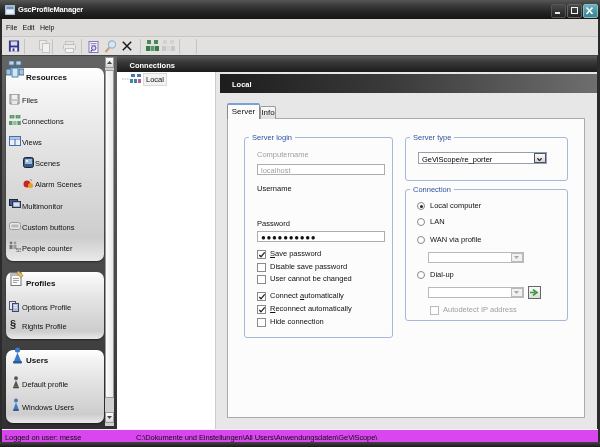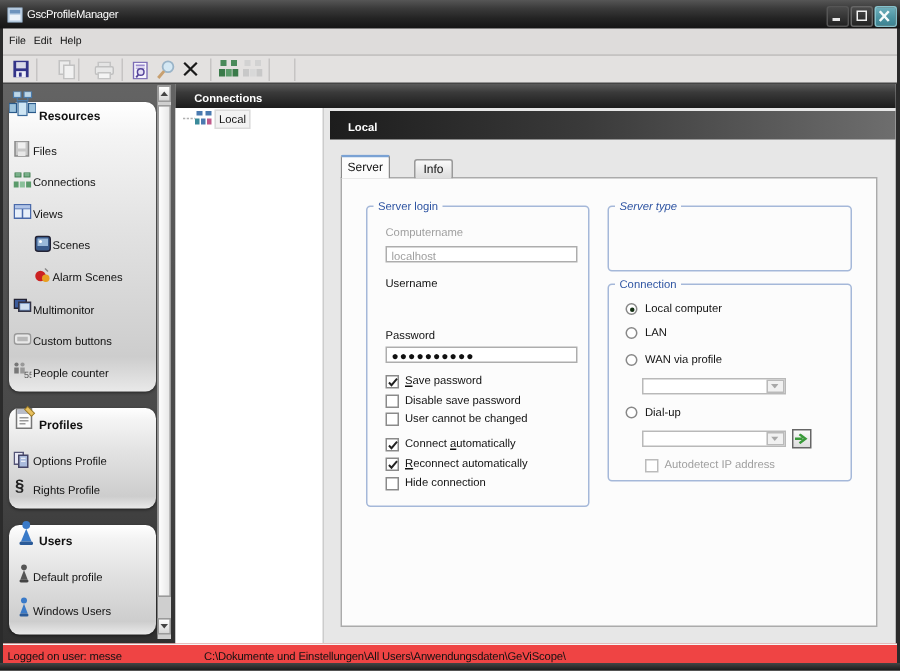--- a/index.html
+++ b/index.html
@@ -1,21 +1,21 @@
 <!DOCTYPE html>
 <html><head>
 <meta charset="utf-8">
 <style>
 html,body{margin:0;padding:0;}
 body{width:600px;height:447px;overflow:hidden;font-family:"Liberation Sans",sans-serif;}
 #win{position:absolute;left:0;top:0;width:600px;height:447px;background:#2b2b2b;}
 .abs{position:absolute;}
 
 #title{left:0;top:0;width:600px;height:19px;background:linear-gradient(180deg,#565656 0%,#3a3a3a 30%,#232323 65%,#151515 100%);}
-#title .txt{left:18px;top:5px;color:#fff;font-size:7.5px;font-weight:normal;letter-spacing:-0.2px;}
+#title .txt{left:18px;top:5px;color:#fff;font-size:7.5px;font-weight:bold;letter-spacing:-0.2px;}
 .wbtn{top:4px;width:13px;height:12px;border-radius:2px;}
 #btnmin{left:551px;background:linear-gradient(180deg,#4a4a4a,#222);border:1px solid #555;}
 #btnmin i{position:absolute;left:3px;top:7px;width:5px;height:2px;background:#e8e8e8;}
 #btnmax{left:567px;background:linear-gradient(180deg,#4a4a4a,#222);border:1px solid #666;}
 #btnmax i{position:absolute;left:2.5px;top:2px;width:5px;height:4.5px;border:1.5px solid #f2f2f2;}
 #btnclose{left:583px;background:linear-gradient(180deg,#6fb0bc 0%,#4d95a3 55%,#3d8392 100%);border:1px solid #86c2cc;}
 
 #menubar{left:2px;top:19px;width:596px;height:17px;background:#dedcdb;border-bottom:1px solid #c9c7c6;}
 #menubar span{position:absolute;top:5px;font-size:7px;color:#111;}
 #toolbar{left:2px;top:37px;width:596px;height:19px;background:#e3e1e0;}
@@ -35,21 +35,21 @@
 #content{left:115px;top:0px;width:480px;height:373px;background:#e7e7e7;}
 #connbar{left:0px;top:0px;width:480px;height:16px;background:linear-gradient(180deg,#5a5a5a 0%,#3a3a3a 35%,#1c1c1c 100%);}
 #connbar span{position:absolute;left:12.5px;top:5px;color:#fff;font-size:7.5px;font-weight:bold;}
 #tree{left:0px;top:16px;width:98px;height:357px;background:#fff;border-right:1px solid #cccccc;}
 #rightpane{left:99px;top:16px;width:381px;height:357px;background:#e7e7e7;}
 #localbar{left:4px;top:2px;width:377px;height:19px;background:linear-gradient(90deg,#1d1d1d 0%,#3a3a3a 45%,#6e6e6e 100%);}
 #localbar span{position:absolute;left:12px;top:6px;color:#fff;font-size:7.5px;font-weight:bold;}
 
 .tab{position:absolute;font-size:8px;color:#111;text-align:center;box-sizing:border-box;}
 #tabServer{left:11px;top:31px;width:33px;height:16px;background:#fcfcfc;border:1px solid #8a8a8a;border-bottom:none;border-top:2px solid #7aa2d4;border-radius:2px 2px 0 0;line-height:14px;z-index:3;}
-#tabInfo{left:60px;top:34px;width:26px;height:13px;background:linear-gradient(180deg,#fafafa,#dcdcdc);border:1px solid #9a9a9a;border-bottom:none;border-radius:2px 2px 0 0;line-height:12px;z-index:2;}
+#tabInfo{left:44px;top:34px;width:16px;height:13px;background:linear-gradient(180deg,#fafafa,#dcdcdc);border:1px solid #9a9a9a;border-bottom:none;border-radius:2px 2px 0 0;line-height:12px;z-index:2;}
 #page{left:11px;top:46px;width:358px;height:300px;background:#fcfcfc;border:1px solid #ababab;box-sizing:border-box;z-index:1;}
 
 .group{position:absolute;border:1px solid #a5b8d9;border-radius:3px;}
 .glabel{position:absolute;top:-5px;left:4px;background:#fcfcfc;padding:0 3px;font-size:7.5px;color:#2e54a2;}
 .lbl{position:absolute;font-size:7.5px;color:#111;}
 .lbl.dis{color:#9f9f9f;}
 .tbox{position:absolute;background:#fff;border:1px solid #adadad;box-sizing:border-box;font-size:7.5px;color:#111;padding:1px 0 0 3px;overflow:hidden;}
 .tbox.dis{color:#9f9f9f;}
 
 .cb{position:absolute;width:8.5px;height:8.5px;background:#fff;border:1px solid #8a8a8a;box-sizing:border-box;}
@@ -58,21 +58,21 @@
 
 .rad{position:absolute;width:8px;height:8px;border:1px solid #888;border-radius:50%;background:#fff;box-sizing:border-box;}
 .rad.sel::after{content:"";position:absolute;left:1.5px;top:1.5px;width:3px;height:3px;border-radius:50%;background:#143014;}
 
 .combo{position:absolute;background:#fff;border:1px solid #98a0ac;box-sizing:border-box;}
 .combo .btn{position:absolute;right:0px;top:0px;bottom:0px;width:12px;background:linear-gradient(180deg,#fafafa,#d4d4d4);border:1px solid #46566e;box-sizing:border-box;}
 .combo.dis{border-color:#b9b9b9;}
 .combo.dis .btn{border-color:#bababa;background:#f1f1f1;}
 .chev{position:absolute;left:2px;top:3px;width:5px;height:3px;}
 
-#status{left:2px;top:429px;width:596px;height:13px;background:#ef4444;border-top:1px solid #f5f5f5;}
+#status{left:2px;top:429px;width:596px;height:13px;background:#d946ef;border-top:1px solid #f5f5f5;}
 #status span{position:absolute;top:2.5px;font-size:7.5px;color:#111;letter-spacing:-0.1px;}
 #bottomedge{left:0;top:442px;width:600px;height:5px;background:linear-gradient(180deg,#454545,#1a1a1a);}
 </style>
 </head>
 <body>
 <div id="win">
 
   <div id="title" class="abs">
     <svg class="abs" style="left:5px;top:5px" width="10" height="10" viewBox="0 0 10 10">
         <rect x="0" y="0" width="10" height="10" fill="#c4d6e8" stroke="#87a2bd" stroke-width="1"></rect>
@@ -322,22 +322,30 @@
             <div class="cb" style="left:12px;top:167px">
                 <svg width="8" height="8" viewBox="0 0 8 8">
                   <path d="M1.3 4L3 5.8L6.7 1.4" stroke="#222" stroke-width="1.3" fill="none"></path>
                 </svg>
               </div>
             <div class="cbl" style="left:25px;top:166px"><u>R</u>econnect automatically</div>
             <div class="cb" style="left:12px;top:180px"></div>
             <div class="cbl" style="left:25px;top:179px">Hide connection</div>
           </div>
 
-          <div class="group" style="left:177px;top:18px;width:161px;height:42px;font-style:italic;">
+          <div class="group" style="left:177px;top:18px;width:161px;height:42px;">
             <span class="glabel">Server type</span>
+            <div class="combo" style="left:12px;top:14px;width:129px;height:12px;">
+              <span style="position:absolute;left:3px;top:1.5px;font-size:7.5px;">GeViScope/re_porter</span>
+              <div class="btn">
+                  <svg class="chev" viewBox="0 0 5 3" style="top:3.5px">
+                    <path d="M0.4 0.2L2.5 2.6L4.6 0.2" fill="none" stroke="#222" stroke-width="1.2"></path>
+                  </svg>
+                </div>
+            </div>
           </div>
 
           <div class="group" style="left:177px;top:70px;width:161px;height:130px;">
             <span class="glabel">Connection</span>
             <div class="rad sel" style="left:11px;top:12px"></div>
             <div class="cbl" style="left:24px;top:11px">Local computer</div>
             <div class="rad" style="left:11px;top:28px"></div>
             <div class="cbl" style="left:24px;top:27px">LAN</div>
             <div class="rad" style="left:11px;top:46px"></div>
             <div class="cbl" style="left:24px;top:45px">WAN via profile</div>

